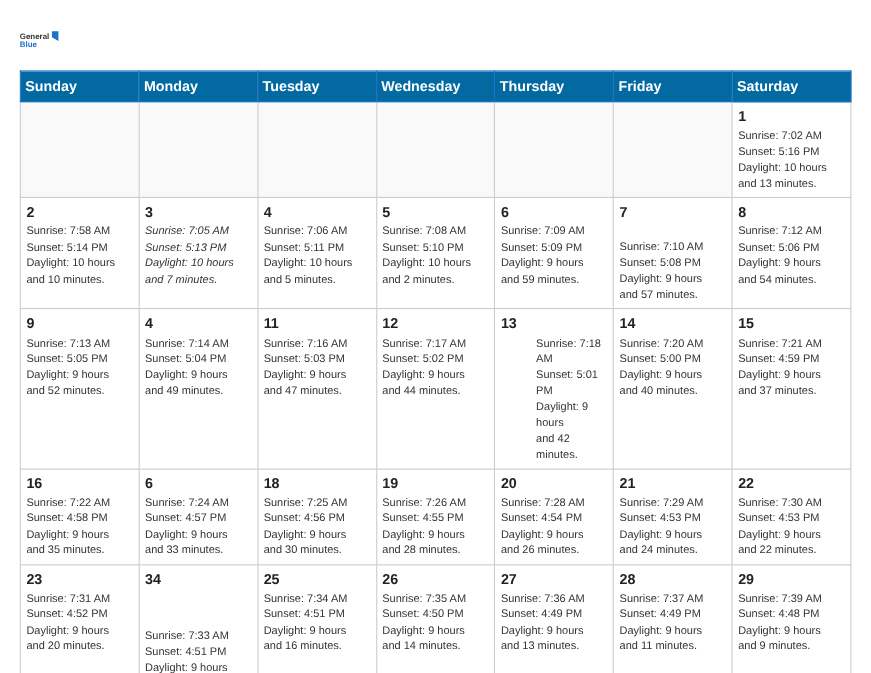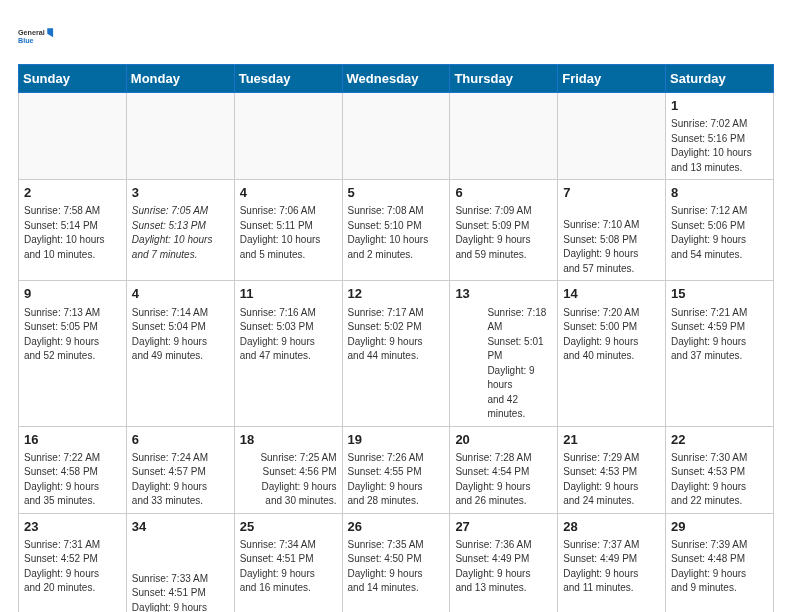--- a/index.html
+++ b/index.html
@@ -245,21 +245,21 @@
           </td>
           <td>
             <span class="day-num">6</span>
             <div class="day-info" style="white-space: pre-line;">Sunrise: 7:24 AM
 Sunset: 4:57 PM
 Daylight: 9 hours
 and 33 minutes.</div>
           </td>
           <td>
             <span class="day-num">18</span>
-            <div class="day-info" style="white-space: pre-line; text-align: right;">Sunrise: 7:25 AM
+            <div class="day-info" style="white-space: pre-line;">Sunrise: 7:25 AM
 Sunset: 4:56 PM
 Daylight: 9 hours
 and 30 minutes.</div>
           </td>
           <td>
             <span class="day-num">19</span>
             <div class="day-info" style="white-space: pre-line;">Sunrise: 7:26 AM
 Sunset: 4:55 PM
 Daylight: 9 hours
 and 28 minutes.</div>

